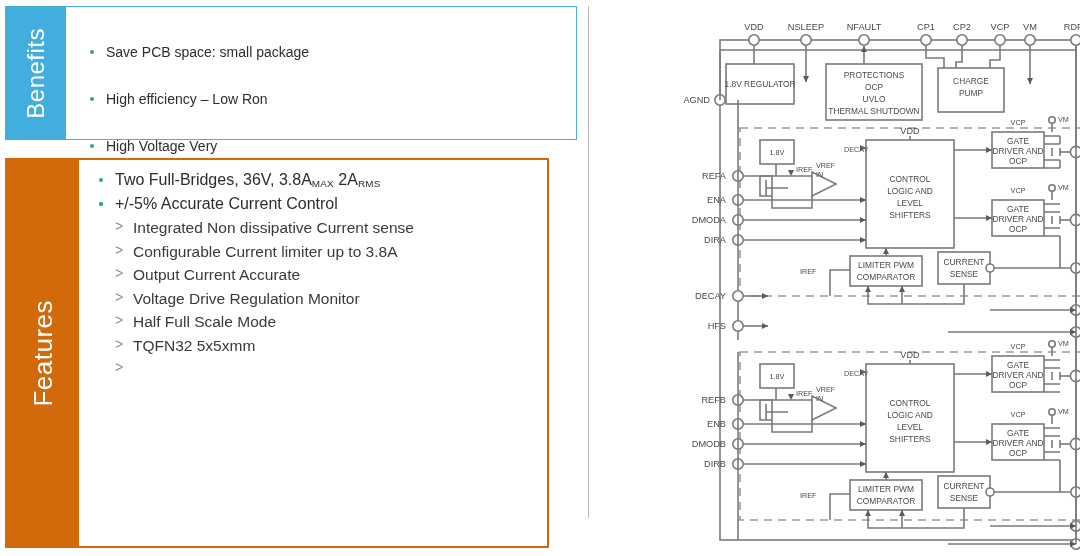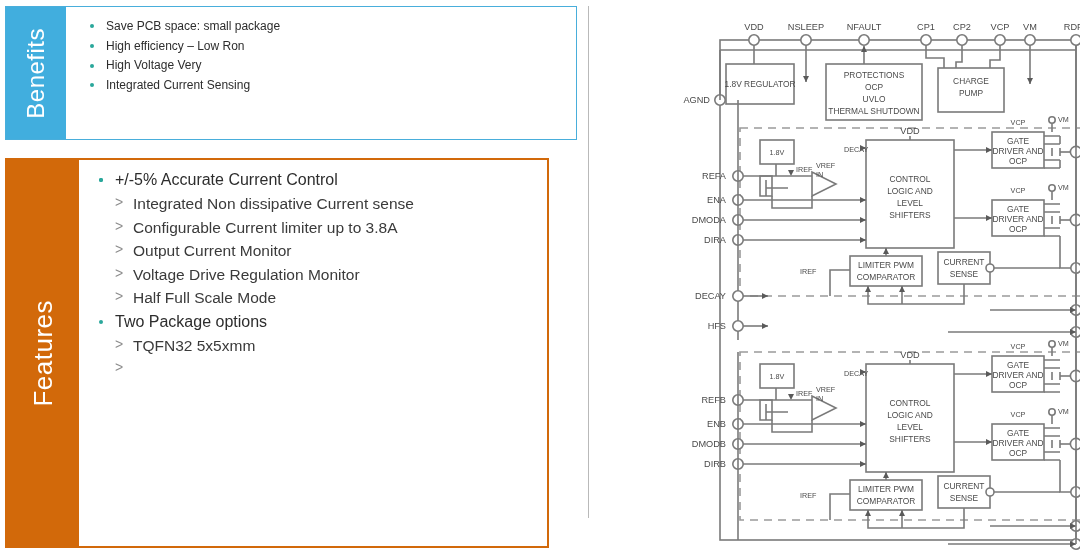--- a/index.html
+++ b/index.html
@@ -35,21 +35,21 @@
   #features-panel .panel-body{padding:8px 0 0 14px;}
 
   ul.bullets{list-style:none;margin:0;padding:0;}
   ul.bullets li{
     position:relative;padding-left:22px;color:#2d2d2d;
   }
   ul.bullets li .dot{
     position:absolute;left:6px;top:.62em;width:4px;height:4px;border-radius:50%;
     background:#2aa79b;
   }
-  #benefits-list li{font-size:12px;line-height:1.64;}
+  #benefits-list li{font-size:14px;line-height:1.64;margin-top:24px;}
   #features-list > li{font-size:16px;line-height:1.50;}
 
   ul.subbullets{list-style:none;margin:0 0 0 0;padding:0;}
   ul.subbullets li{
     position:relative;padding-left:26px;font-size:15.5px;line-height:1.52;color:#3a3a3a;
   }
   ul.subbullets li .gt{
     position:absolute;left:8px;top:0;color:#8c8c8c;font-size:14px;
   }
   .sub-small{font-size:.62em;vertical-align:-0.22em;letter-spacing:.2px;}
@@ -92,38 +92,38 @@
     </div>
   </div>
 
   <div class="panel" id="features-panel">
     <div class="panel-tab">
       <span>Features</span>
     </div>
     <div class="panel-body">
       <ul class="bullets" id="features-list">
 
+        <li><span class="dot"></span><span>Two Full-Bridges, 36V, 3.8A</span><span class="sub-small">MAX</span><span> 2A</span><span class="sub-small">RMS</span></li>
 
         <li><span class="dot"></span></li>
 
         <li><span class="dot"></span><span>+/-5% Accurate Current Control</span></li>
 
         <li style="padding-left:14px;">
           <ul class="subbullets">
             <li><span class="gt">&gt;</span><span>Integrated Non dissipative Current sense</span></li>
             <li><span class="gt">&gt;</span><span>Configurable Current limiter up to 3.8A</span></li>
-            <li><span class="gt">&gt;</span><span>Output Current Monitor</span></li>
+            <li><span class="gt">&gt;</span><span>Output Current Accurate</span></li>
             <li><span class="gt">&gt;</span><span>Voltage Drive Regulation Monitor</span></li>
             <li><span class="gt">&gt;</span><span>Half Full Scale Mode</span></li>
           </ul>
         </li>
 
 
 
-        <li><span class="dot"></span><span>Two Package options</span></li>
 
         <li style="padding-left:14px;">
           <ul class="subbullets">
             <li><span class="gt">&gt;</span><span>TQFN32 5x5xmm</span></li>
             <li><span class="gt">&gt;</span></li>
           </ul>
         </li>
 
       </ul>
     </div>

